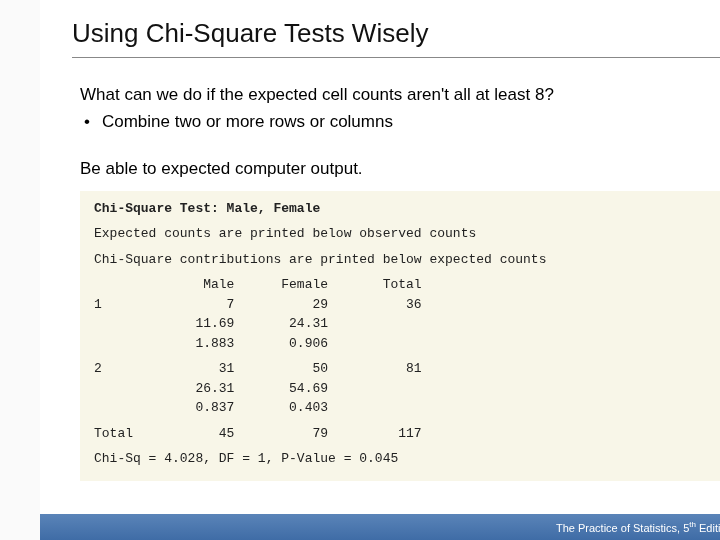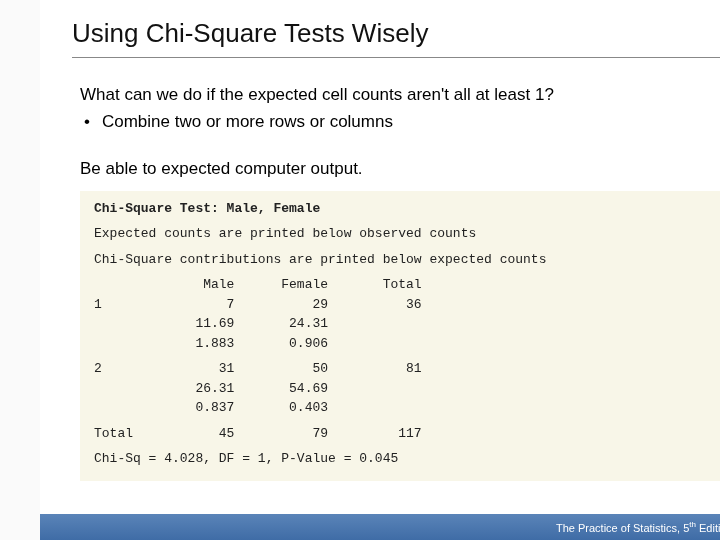--- a/index.html
+++ b/index.html
@@ -72,21 +72,21 @@
 <body>
 
 <div class="slide">
 
   <div class="title-block">
     <h1 class="title">Using Chi-Square Tests Wisely</h1>
     <hr class="title-rule">
   </div>
 
   <div class="content">
-    <div class="question">What can we do if the expected cell counts aren't all at least 1?</div>
+    <div class="question">What can we do if the expected cell counts aren't all at least 8?</div>
     <ul class="bullets">
       <li>Combine two or more rows or columns</li>
     </ul>
     <div class="interpret-line">Be able to expected computer output.</div>
 
     <div class="output-box">
       <div class="line bold">Chi-Square Test: Male, Female</div>
       <div class="spacer"></div>
       <div class="line">Expected counts are printed below observed counts</div>
       <div class="spacer"></div>

